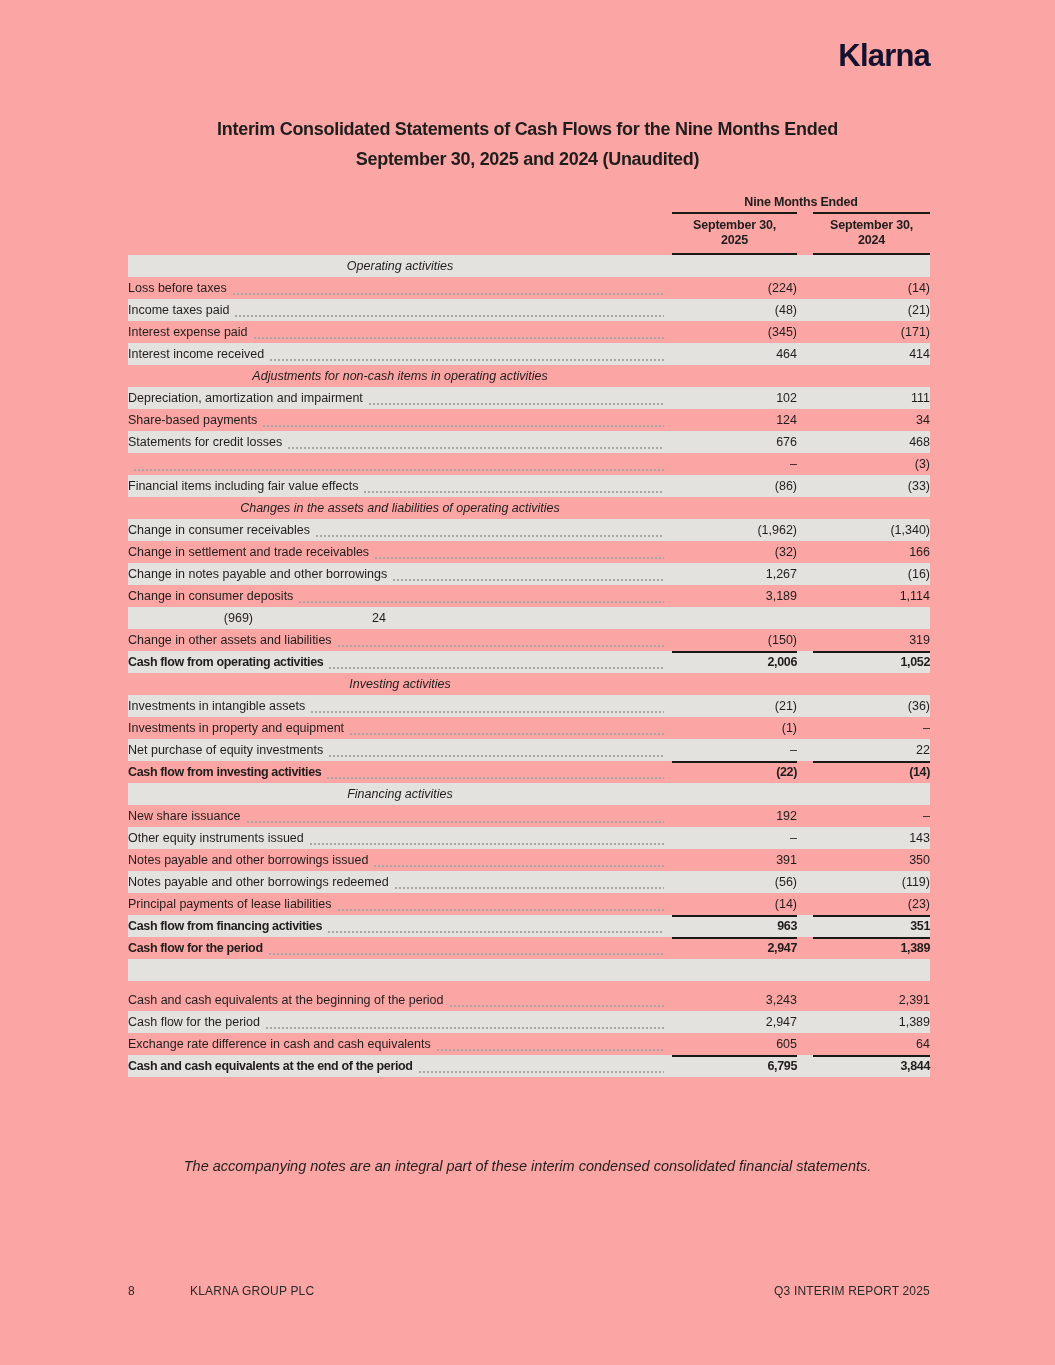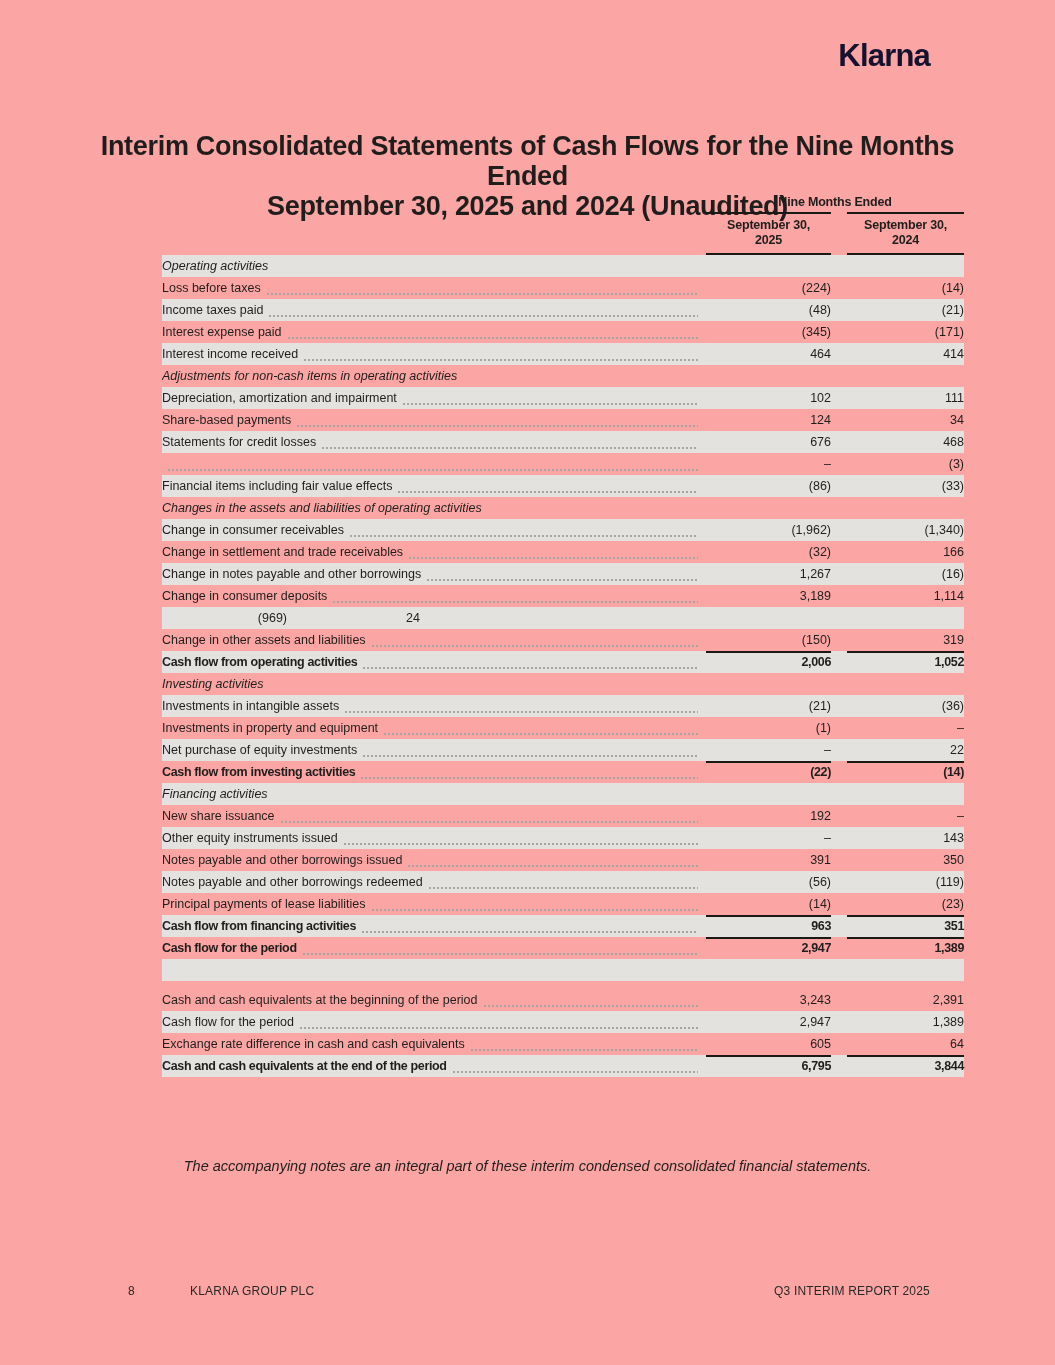--- a/index.html
+++ b/index.html
@@ -4,40 +4,40 @@
 <style>
   * { margin:0; padding:0; box-sizing:border-box; }
   html,body { background:#ffffff; }
   body { font-family:"Liberation Sans","DejaVu Sans",sans-serif; color:var(--text,#201e1c); }
   .page { position:relative; width:1055px; height:1365px; background:#fca5a5; overflow:hidden; margin:0 auto; }
 
   .logo { position:absolute; top:38px; right:125px; font-size:31px; font-weight:700;
           letter-spacing:-0.8px; color:var(--brand,#14122f); }
 
   .title { position:absolute; top:114px; left:50%; transform:translateX(-50%); width:860px;
-           text-align:center; font-size:27px; font-weight:700; line-height:30px;
-           letter-spacing:-0.3px; color:var(--text,#201e1c);margin-top:17px; }
-
-  .table-wrap { position:absolute; top:195px; left:128px; width:802px; font-size:12.5px;margin-left:34px; }
+           text-align:center; font-size:18px; font-weight:700; line-height:30px;
+           letter-spacing:-0.3px; color:var(--text,#201e1c); }
+
+  .table-wrap { position:absolute; top:195px; left:128px; width:802px; font-size:12.5px; }
 
   .cols { display:flex; }
   .lblspacer { width:544px; }
   .c1 { width:125px; }
   .c2 { width:117px; margin-left:16px; }
 
   .group-head { text-align:center; font-weight:700; font-size:12.5px; padding-bottom:3px;
                 letter-spacing:-0.2px; }
   .group-head-wrap .span2 { width:258px; text-align:center; }
   .hrule .c1, .hrule .c2 { border-top:2.5px solid var(--rule,#1a1916); height:0; }
   .col-head { text-align:center; font-weight:700; font-size:12.5px; line-height:15px;
               padding:4px 0 5px 0; letter-spacing:-0.2px; }
 
   .row { display:flex; align-items:stretch; height:22px; line-height:22px; }
   .row.shaded { background:var(--row_shade,#e4e2df); }
-  .row .lbl { width:544px; display:flex; align-items:baseline; overflow:hidden; }
+  .row .lbl { width:544px; display:flex; align-items:baseline; overflow:hidden;justify-content:center; }
   .row .lbl > span:first-child { white-space:nowrap; }
   .leader { flex:1; align-self:flex-end; height:2px; margin:0 8px 4px 5px;
             background-image:radial-gradient(circle, var(--dots,#a8a6a3) 0.9px, transparent 1px);
             background-size:4px 2px; background-repeat:repeat-x; background-position:left bottom; }
   .val { text-align:right; }
   .val.c1 { width:125px; }
   .val.c2 { width:117px; margin-left:16px; }
   .row .val.rule { border-top:2.5px solid var(--rule,#1a1916); line-height:19px; }
 
   .row.section { font-style:italic; }

